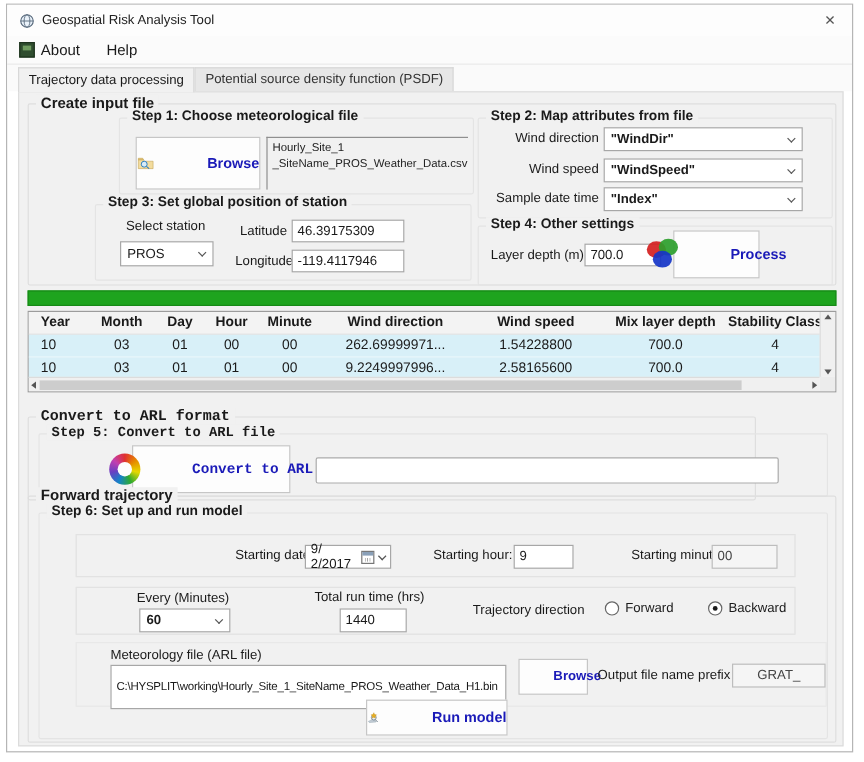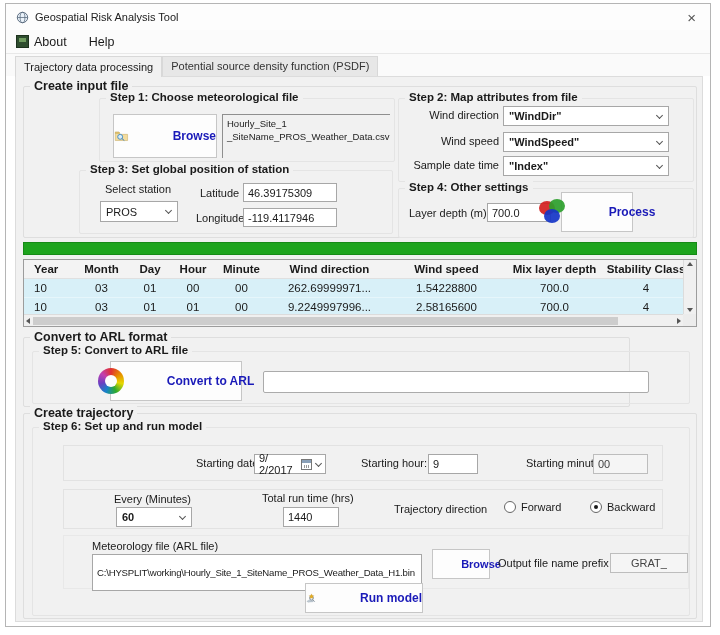--- a/index.html
+++ b/index.html
@@ -251,34 +251,34 @@
         <span class="tri-down"></span>
       </div>
       <div class="hscroll">
         <span class="tri-left"></span>
         <span class="thumb-h"></span>
         <span class="tri-right"></span>
       </div>
       <div class="corner"></div>
     </div>
 
-    <div class="group" style="left:7px; top:260px; width:607px; height:70px;">
+    <div class="group" style="left:7px; top:270px; width:607px; height:70px;font-family:Liberation Mono, monospace;">
       <span class="group-label" style="font-size:12.5px;">Convert to ARL format</span>
       <div class="group" style="left:8px; top:13px; width:658px; height:53px; border-color:#e4e4e4;">
         <span class="group-label step-label">Step 5: Convert to ARL file</span>
         <div class="img-btn" style="left:77px; top:9px; width:132px; height:40px;">
           <span class="ring-icon"></span>
           <span class="btn-text">Convert to ARL</span>
         </div>
         <div class="empty-progress" style="left:230px; top:19px; width:386px; height:22px;"></div>
       </div>
     </div>
 
     <div class="group" style="left:7px; top:336px; width:674px; height:206px;">
-      <span class="group-label" style="font-size:12.5px;">Create trajectory</span>
+      <span class="group-label" style="font-size:12.5px;">Forward trajectory</span>
       <div class="group" style="left:8px; top:13px; width:658px; height:189px; border-color:#e4e4e4;">
         <span class="group-label step-label">Step 6: Set up and run model</span>
 
         <div class="panel" style="left:30px; top:17px; width:600px; height:36px;">
           <span class="lbl" style="left:132px; top:11px;">Starting date:</span>
           <div class="field" style="left:190px; top:8px; width:72px; height:20px; padding-right:2px;">
             <span>9/ 2/2017</span>
             <span class="cal-icon"></span>
             <span class="pick-chev"></span>
           </div>

